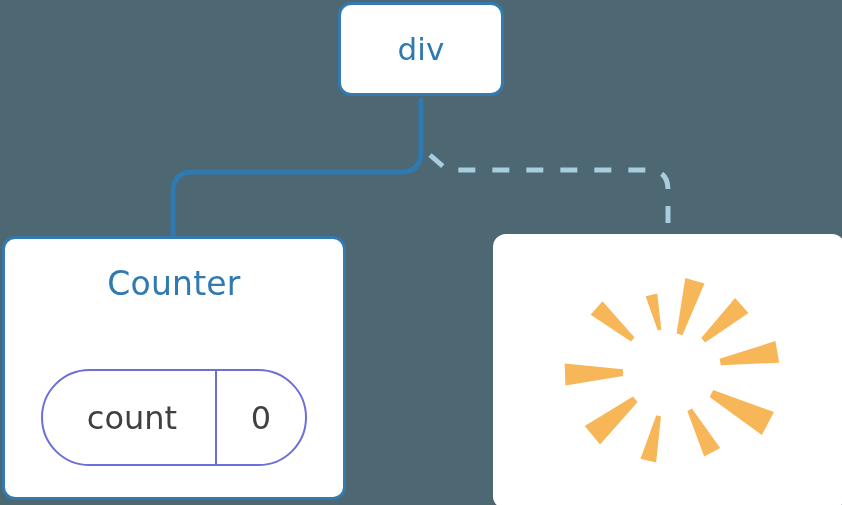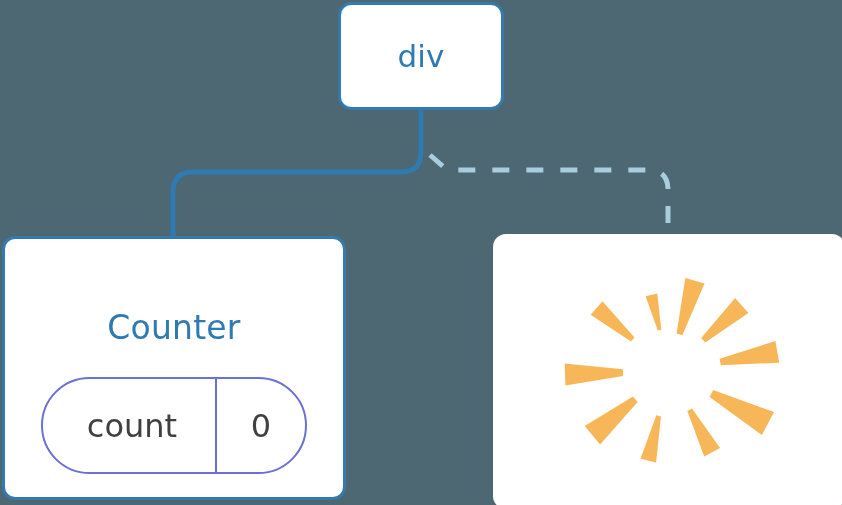--- a/index.html
+++ b/index.html
@@ -39,40 +39,41 @@
   .node {
     position: absolute;
     background: #ffffff;
     z-index: 2;
   }
 
   .node-div {
     left: 338px;
     top: 2px;
     width: 166px;
-    height: 108px;
+    height: 94px;
     border: 3px solid #337ab0;
     border-radius: 13px;
     display: flex;
     align-items: center;
     justify-content: center;
   }
 
   .node-counter {
     left: 2px;
     top: 236px;
     width: 344px;
     height: 264px;
     border: 3px solid #337ab0;
     border-radius: 13px;
     display: flex;
     flex-direction: column;
     align-items: center;
     justify-content: flex-start;
-    padding-top: 72px;
+    padding-top: 28px;
+    gap: 36px;
   }
 
   .node-burst {
     left: 493px;
     top: 234px;
     width: 352px;
     height: 275px;
     border-radius: 13px;
     overflow: hidden;
   }

